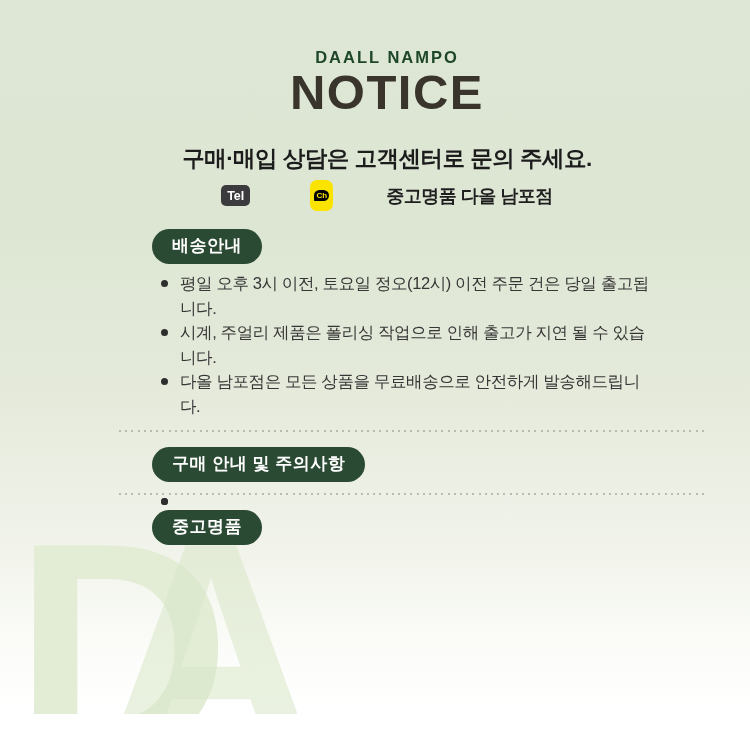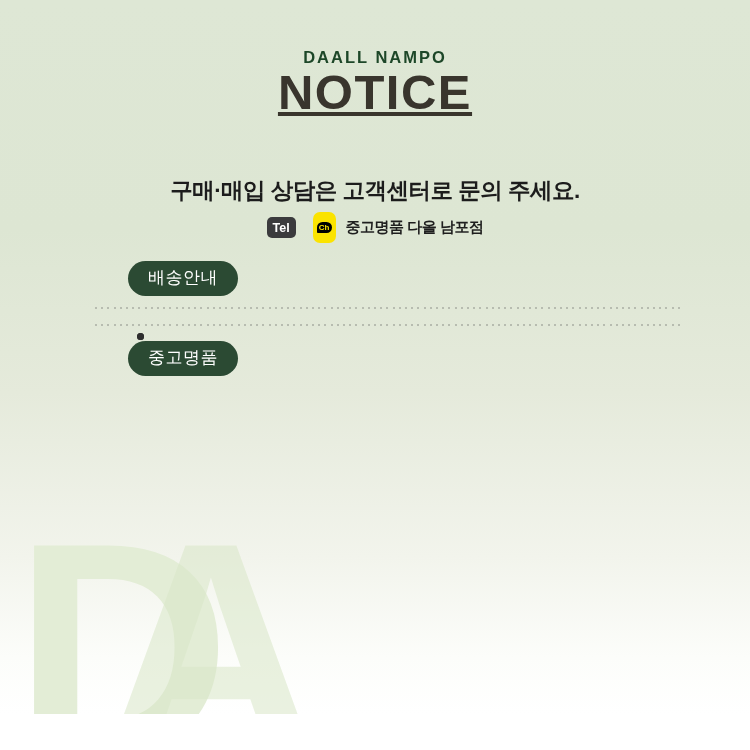--- a/index.html
+++ b/index.html
@@ -27,39 +27,39 @@
     overflow:hidden;
     background:linear-gradient(180deg,#dee7d5 0%,#dde6d3 32%,#e5eadb 55%,#f2f4ec 78%,#fcfdfa 92%,#ffffff 100%);
   }
   .watermark{
     position:absolute;left:14px;top:498px;z-index:0;
     font-weight:800;font-size:300px;line-height:1;
     user-select:none;white-space:nowrap;
   }
   .wm-d{color:var(--wm-light);}
   .wm-a{color:var(--wm-mid);margin-left:-128px;opacity:.55;}
-  .content{position:relative;z-index:1;}
+  .content{position:relative;z-index:1;padding-left:24px;}
 
   .brand{
     text-align:center;padding-top:47px;
     color:var(--brand-green);font-weight:700;font-size:16.5px;
     letter-spacing:2px;line-height:20px;
   }
   .title{
     text-align:center;color:var(--title-color);
-    font-weight:800;font-size:49px;line-height:50px;letter-spacing:1.5px;text-decoration:underline;
+    font-weight:800;font-size:49px;line-height:50px;letter-spacing:1.5px;
   }
   .contact-heading{
-    text-align:center;margin-top:60px;
+    text-align:center;margin-top:28px;
     font-size:22.5px;font-weight:700;color:#1c1c1c;line-height:27px;
     letter-spacing:-0.5px;
   }
   .contact-row{
     display:flex;justify-content:center;align-items:center;
-    margin-top:11px;height:25px;
+    margin-top:11px;height:25px;gap:43px;
   }
   .tel-badge{
     display:inline-flex;align-items:center;justify-content:center;
     width:29px;height:21px;border-radius:5px;
     background:var(--tel-dark);color:#fff;
     font-size:12.5px;font-weight:700;
   }
   .phone{font-size:20.5px;font-weight:700;color:#1e1e1e;margin-left:9px;letter-spacing:0.5px;}
   .kakao-badge{
     position:relative;width:23px;height:31px;border-radius:7px;
@@ -67,28 +67,28 @@
     display:flex;align-items:center;justify-content:center;
     margin-left:17px;
   }
   .kakao-bubble{
     width:15px;height:11px;background:#000;
     border-radius:6px 6px 6px 1px;
     color:var(--kakao-yellow);font-size:8px;font-weight:800;
     display:flex;align-items:center;justify-content:center;
     line-height:1;
   }
-  .kakao-name{font-size:15px;font-weight:700;color:#1e1e1e;margin-left:10px;letter-spacing:-0.5px;}
+  .kakao-name{font-size:18px;font-weight:700;color:#1e1e1e;margin-left:10px;letter-spacing:-0.5px;}
 
   #sections{margin-top:21px;}
   .section{padding-left:128px;padding-right:100px;}
   .badge{
     display:inline-block;
     background:var(--badge-green);color:#fff;
-    font-size:17px;font-weight:400;letter-spacing:0.5px;
+    font-size:17px;font-weight:700;letter-spacing:0.5px;
     padding:7px 20px 9px;border-radius:18px;line-height:19px;
   }
   .items{margin:7px 0 0;padding:0;list-style:none;}
   .item{
     position:relative;padding-left:28px;
     font-size:16.5px;line-height:24.6px;color:var(--text-color);
     letter-spacing:-0.4px;
   }
   .dot{
     position:absolute;left:9px;top:9px;
@@ -119,24 +119,41 @@
       <span class="tel-badge">Tel</span>
       <span class="kakao-badge">
         <span class="kakao-bubble">Ch</span>
       </span>
       <span class="kakao-name">중고명품 다올 남포점</span>
     </div>
 
     <div id="sections">
   <section class="section">
     <div class="badge">배송안내</div>
+    <ul class="items">
+  <li class="item">
+    <span class="dot"></span>
+    <span class="item-text">평일 오후 3시 이전, 토요일 정오(12시) 이전 주문 건은 당일 출고됩니다.</span>
+  </li>
+
+  <li class="item">
+    <span class="dot"></span>
+    <span class="item-text">시계, 주얼리 제품은 폴리싱 작업으로 인해 출고가 지연 될 수 있습니다.</span>
+  </li>
+
+  <li class="item">
+    <span class="dot"></span>
+    <span class="item-text">다올 남포점은 모든 상품을 무료배송으로 안전하게 발송해드립니다.</span>
+  </li>
+</ul>
   </section>
   <div class="dotted"></div>
 
   <section class="section">
+    <div class="badge">구매 안내 및 주의사항</div>
     <ul class="items">
   <li class="item">
     <span class="dot"></span>
   </li>
 
 
   <li class="item">
     <span class="dot"></span>
   </li>
 </ul>

